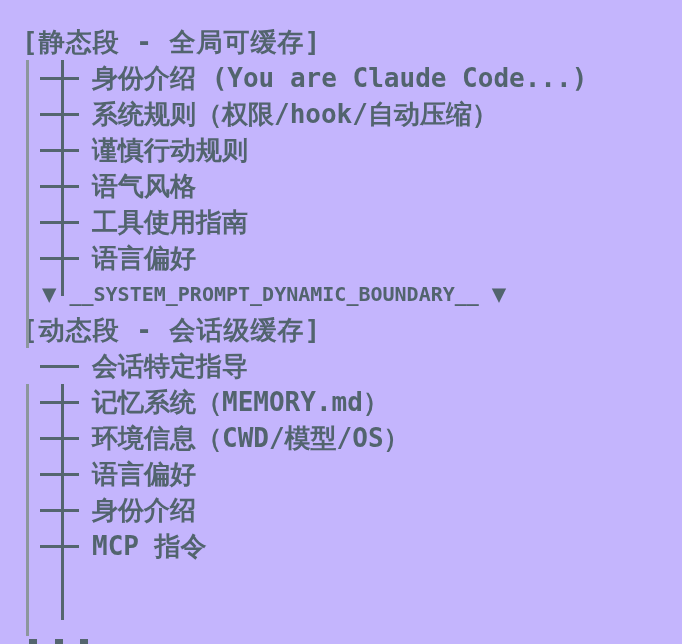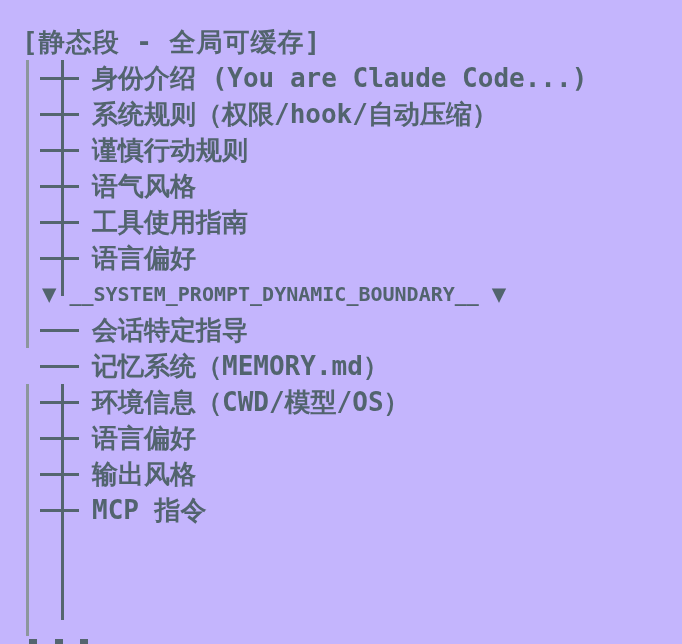--- a/index.html
+++ b/index.html
@@ -101,26 +101,27 @@
   <div class="line item">语气风格</div>
   <div class="line item">工具使用指南</div>
   <div class="line item">语言偏好</div>
 
   <div class="line boundary-line">
     <span class="tri">▼</span>
     <span class="boundary-label">__SYSTEM_PROMPT_DYNAMIC_BOUNDARY__</span>
     <span class="tri">▼</span>
   </div>
 
+  <div class="line heading">[动态段 - 会话级缓存]</div>
 
   <div class="line item">会话特定指导</div>
   <div class="line item">记忆系统（MEMORY.md）</div>
   <div class="line item">环境信息（CWD/模型/OS）</div>
   <div class="line item">语言偏好</div>
-  <div class="line item">输出风格</div>
+  <div class="line item">身份介绍</div>
   <div class="line item">MCP 指令</div>
 
   <div>
     <span class="clip-mark" id="clip-mark-1"></span>
     <span class="clip-mark" id="clip-mark-2"></span>
     <span class="clip-mark" id="clip-mark-3"></span>
   </div>
 
 </div>
 

